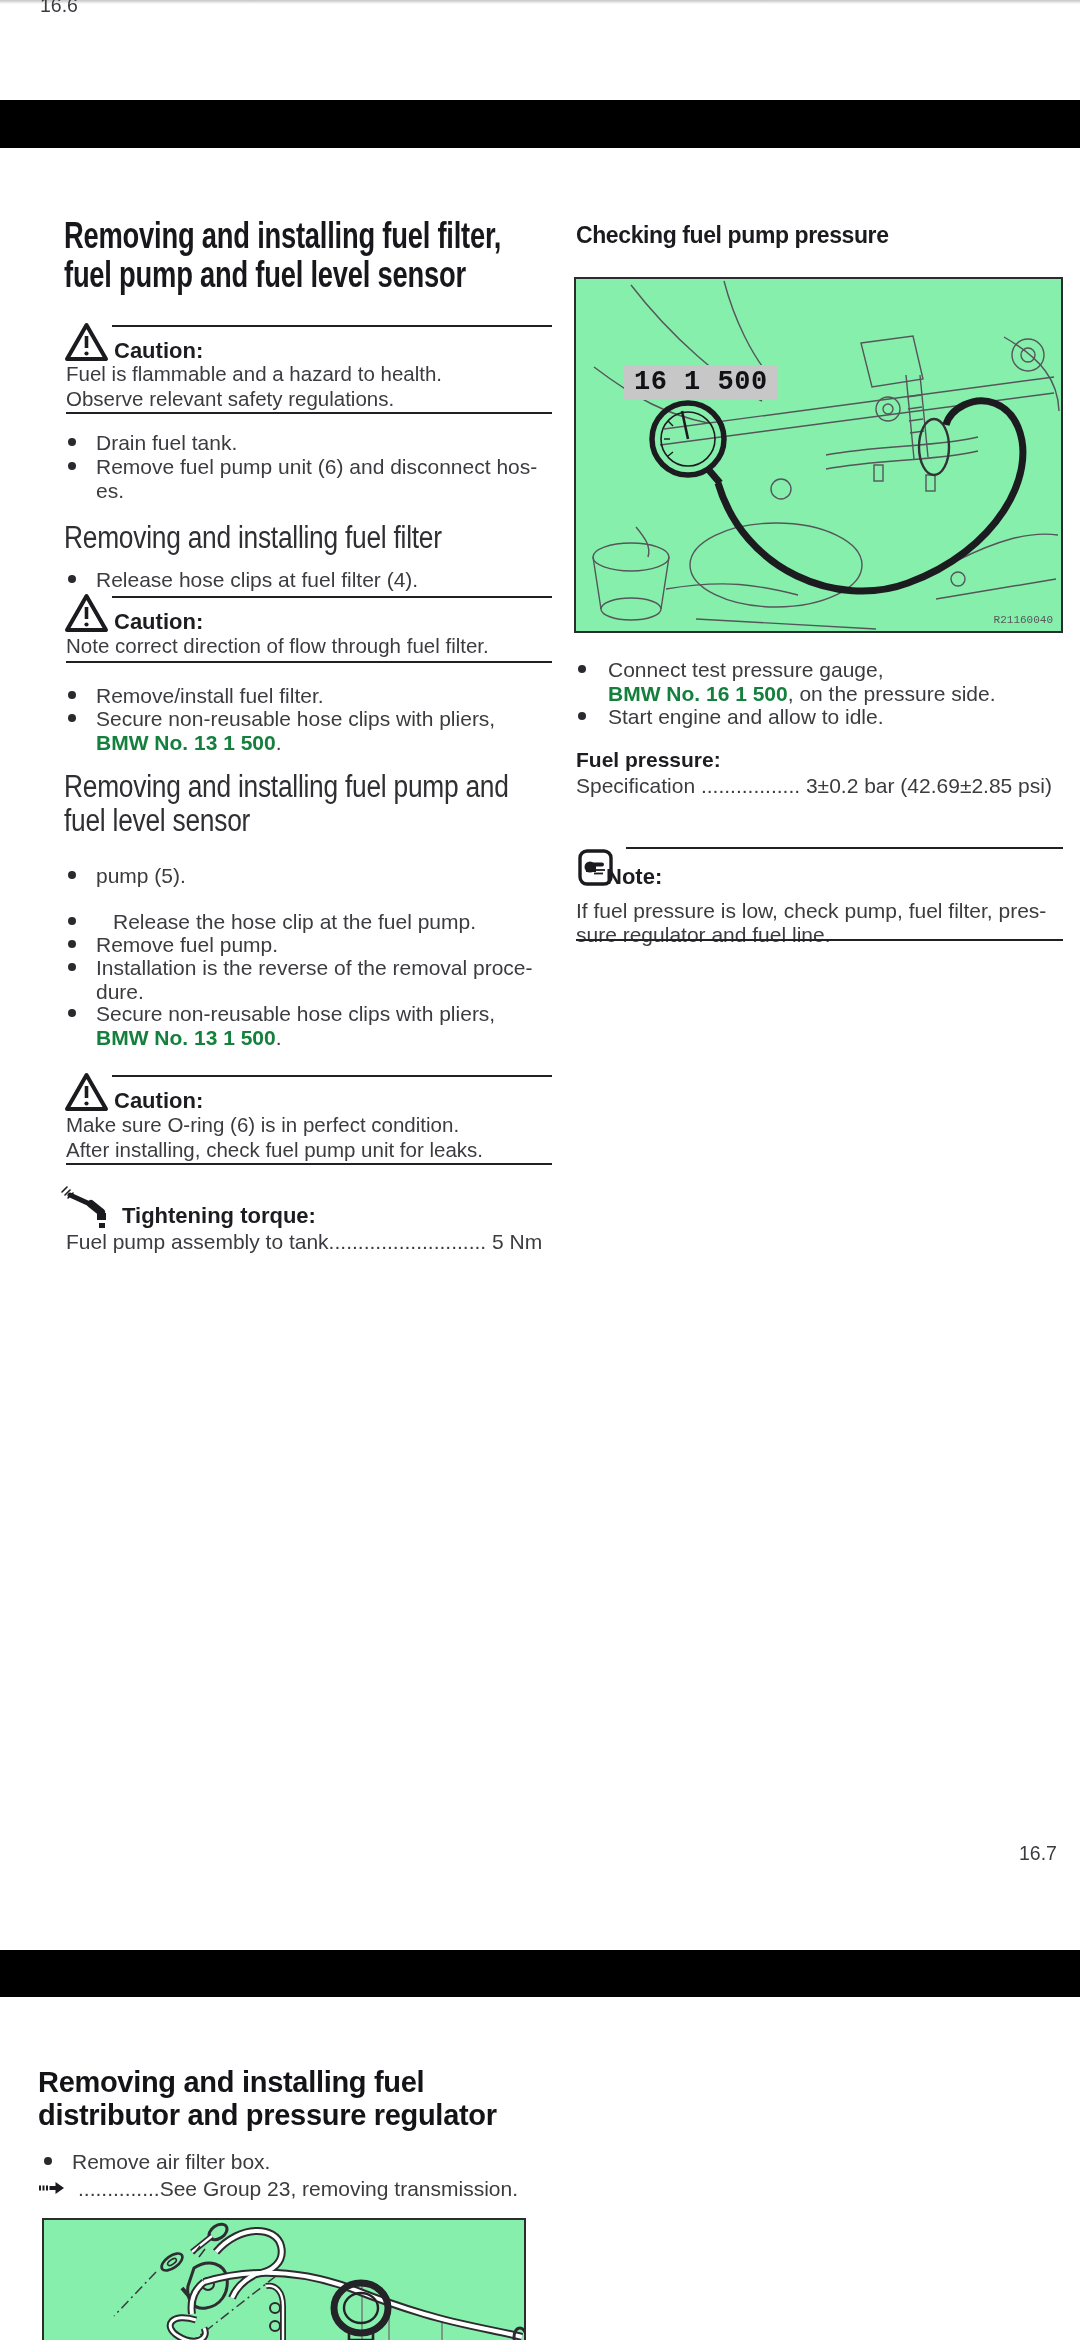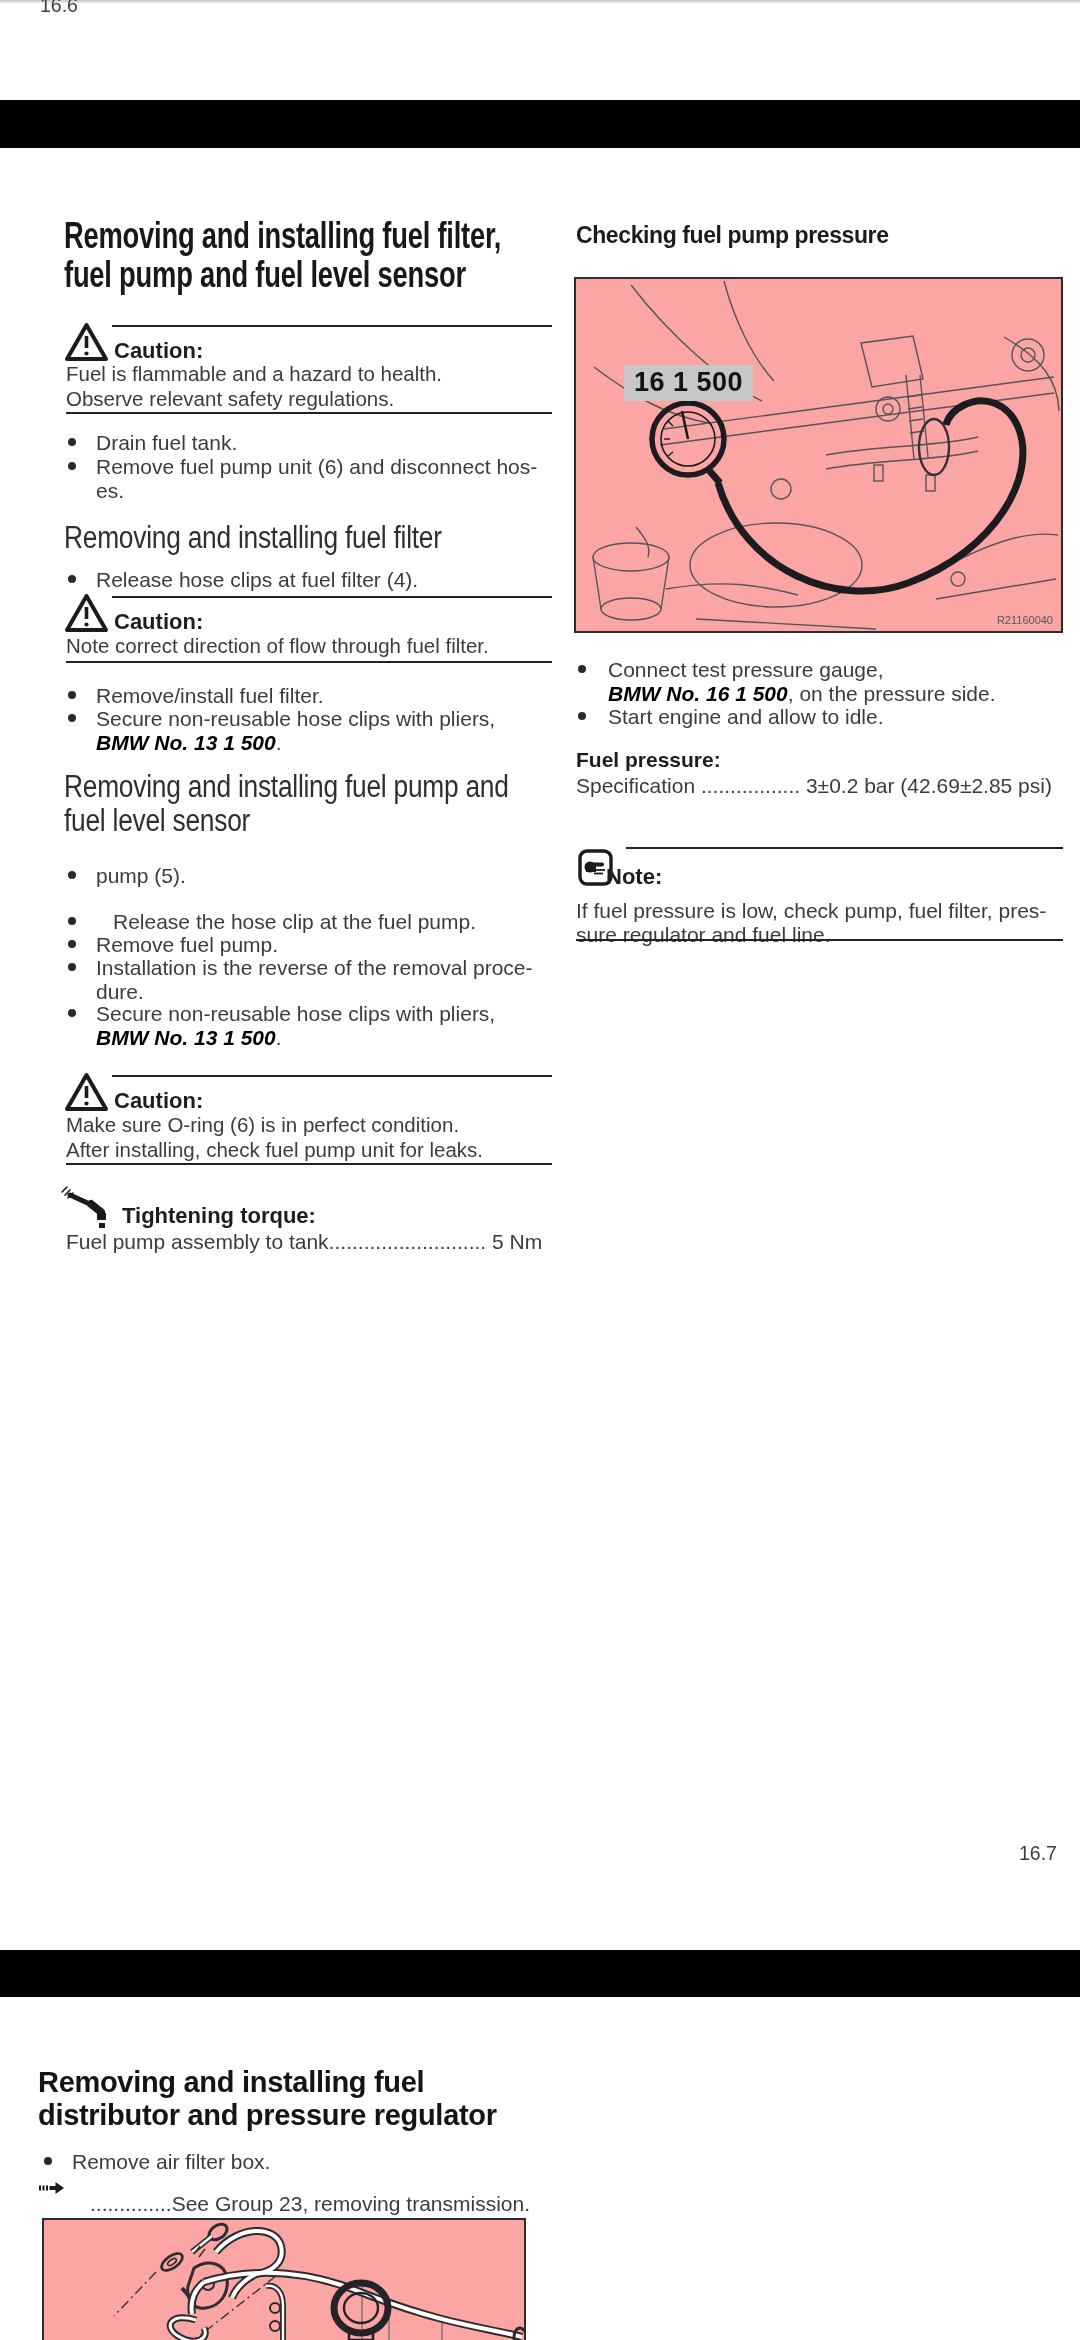--- a/index.html
+++ b/index.html
@@ -1,30 +1,30 @@
 <!DOCTYPE html>
 <html><head>
 <meta charset="utf-8">
 <style>
   html,body{margin:0;padding:0;background:#ffffff;}
   #screen{position:relative;width:1080px;height:2340px;background:#ffffff;overflow:hidden;
           font-family:"Liberation Sans","DejaVu Sans",sans-serif;color:#3c3c40;}
   .abs{position:absolute;}
   .t{font-size:21px;line-height:23.5px;color:#3c3c40;letter-spacing:0;white-space:nowrap;}
   .t2{font-size:20.5px;line-height:24.5px;color:#3c3c40;white-space:nowrap;}
-  .b{font-weight:bold;color:#000000;font-style:italic;}
+  .b{font-weight:bold;color:#15803d;}
   .h1{font-size:36px;line-height:39px;font-weight:bold;color:#18181c;transform:scaleX(.76);transform-origin:left top;white-space:nowrap;letter-spacing:-.3px;}
   .h2{font-size:31px;line-height:34px;font-weight:400;color:#2e2e33;transform:scaleX(.85);transform-origin:left top;white-space:nowrap;letter-spacing:-.3px;}
   .h3{font-size:23px;font-weight:bold;color:#1b1b1f;letter-spacing:-.4px;white-space:nowrap;}
   .caplabel{font-size:22px;font-weight:bold;color:#1d1d21;white-space:nowrap;}
   .rule{height:2px;background:#212125;}
   .dot{width:8px;height:8px;border-radius:50%;background:#2a2a2e;}
   .bar{left:0;width:1080px;background:#000;}
   .pagenum{font-size:19.5px;color:#3c3c40;white-space:nowrap;}
-  .figbox{border:2px solid #2c2c30;background:#fca5a5;}
+  .figbox{border:2px solid #2c2c30;background:#86efac;font-family:Liberation Mono, monospace;}
   .toollabel{background:#c7c7c7;color:#121216;font-weight:bold;font-size:27px;padding:2px 10px 3px 10px;white-space:nowrap;letter-spacing:.5px;}
   .figref{font-size:11px;color:#57575c;white-space:nowrap;}
   .h1b{font-size:29px;line-height:33px;font-weight:bold;color:#141418;white-space:nowrap;letter-spacing:-.3px;}
   svg{display:block;}
 </style>
 </head>
 <body>
 
 <div id="screen">
 
@@ -242,21 +242,21 @@
 
   <div class="abs" style="left:39px;top:2181px;">
     <svg width="26" height="14" viewBox="0 0 26 14">
       <rect x="0" y="4.5" width="2" height="5" fill="#1b1b1f"></rect>
       <rect x="3.5" y="4.5" width="2" height="5" fill="#1b1b1f"></rect>
       <rect x="7" y="4.5" width="2" height="5" fill="#1b1b1f"></rect>
       <rect x="10.5" y="5" width="7" height="4" fill="#1b1b1f"></rect>
       <path d="M16.5 1 L25 7 L16.5 13 Z" fill="#1b1b1f"></path>
     </svg>
   </div>
-  <div class="abs t" style="left:90px;top:2177px;margin-top:15px;">..............See Group 23, removing transmission.</div>
+  <div class="abs t" style="left:78px;top:2177px;">..............See Group 23, removing transmission.</div>
 
   <div class="abs figbox" style="left:42px;top:2218px;width:480px;height:124px;border-bottom:none;overflow:hidden;">
     <svg width="480" height="124" viewBox="0 0 480 124">
       <g fill="none" stroke="#6e6e73" stroke-width="1.3">
         <line x1="318" y1="64" x2="318" y2="124"></line>
         <line x1="345" y1="92" x2="345" y2="124"></line>
         <line x1="398" y1="102" x2="398" y2="124"></line>
       </g>
       <g fill="none" stroke="#3a3a3f" stroke-width="1.5" stroke-dasharray="10 4 2 4">
         <path d="M112,52 L70,96"></path>

